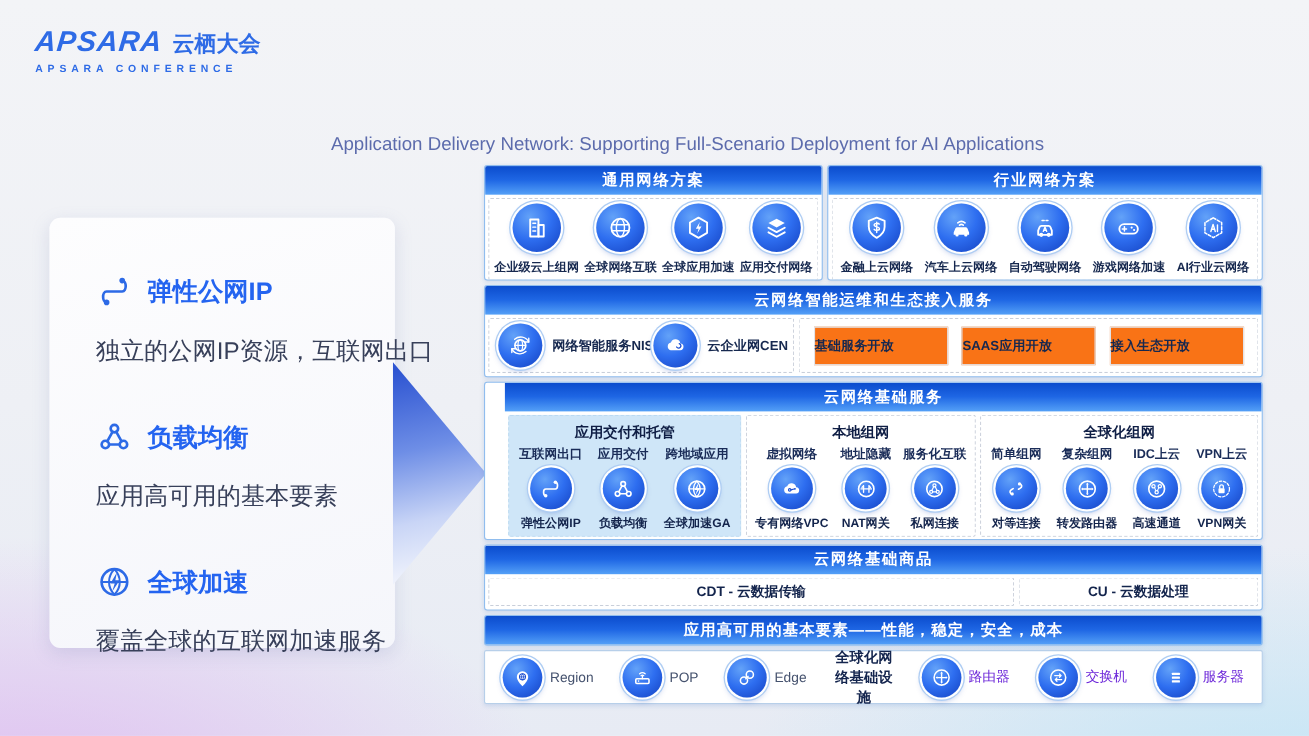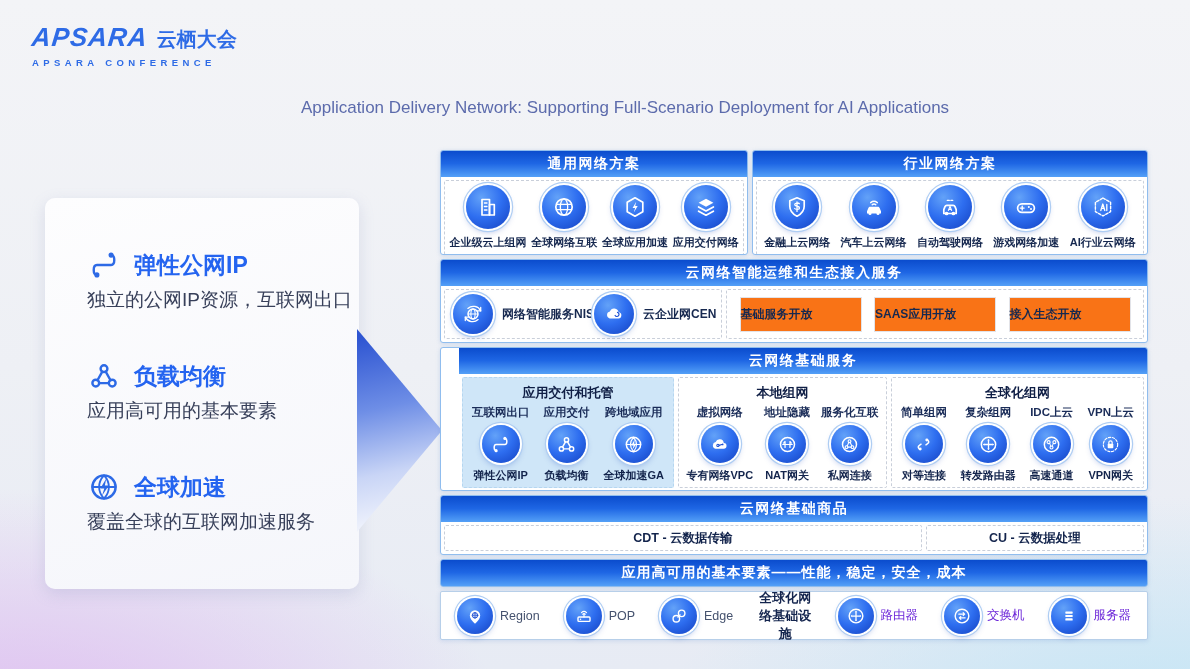--- a/index.html
+++ b/index.html
@@ -14,33 +14,33 @@
   }
   
   .logo{ position:absolute; left:32px; top:22px; color:#2e6be6; }
   .logo-top{ display:flex; align-items:baseline; gap:9px; }
   .logo-en{ font-size:26px; font-weight:bold; font-style:italic; letter-spacing:1px; transform:skew(-6deg); display:inline-block; }
   .logo-cn{ font-size:20px; font-weight:bold; }
   .logo-sub{ font-size:9.5px; font-weight:bold; letter-spacing:4.4px; margin-top:4px; }
   
   .title{ position:absolute; left:60px; right:0; top:70px; text-align:center;
     font-size:36px; font-weight:bold; color:#2464f0; letter-spacing:1px; }
-  .subtitle{ position:absolute; left:60px; right:0; top:98px; text-align:center;
+  .subtitle{ position:absolute; left:60px; right:0; top:121px; text-align:center;
     font-size:17px; color:#5c6bac; }
   
   .left-card{ position:absolute; left:45px; top:198px; width:314px; height:391px;
     background:linear-gradient(165deg,#fdfdfe 0%,#f5f6fb 100%);
     border-radius:10px; box-shadow:0 5px 16px rgba(120,130,180,.20);
     padding:50px 24px 0 42px; }
   .feature{ margin-bottom:46px; }
   .f-head{ display:flex; align-items:center; gap:13px; }
   .f-icon{ width:34px; height:34px; color:#2d6ae6; flex:0 0 34px; }
   .f-icon svg{ width:34px; height:34px; }
   .f-title{ font-size:23px; font-weight:bold; color:#2464f0; }
-  .f-desc{ margin-top:5px; font-size:19px; color:#38405a; white-space:nowrap; }
+  .f-desc{ margin-top:22px; font-size:22px; color:#38405a; white-space:nowrap; }
   
   .arrow{ position:absolute; left:357px; top:329px; width:85px; height:203px;
     clip-path:polygon(0 0,100% 50%,0 100%);
     background:linear-gradient(168deg,#2e55d2 4%,#6e8ee6 38%,#c9d5f6 68%,#f0f3fc 92%); }
   
   .right-col{ position:absolute; left:440px; top:150px; width:708px;
     display:flex; flex-direction:column; gap:4px; }
   .panel{ border:1px solid #90bdee; border-radius:3px; background:#fff;
     display:flex; flex-direction:column; overflow:hidden;
     box-shadow:0 1px 4px rgba(110,150,210,.28); }

